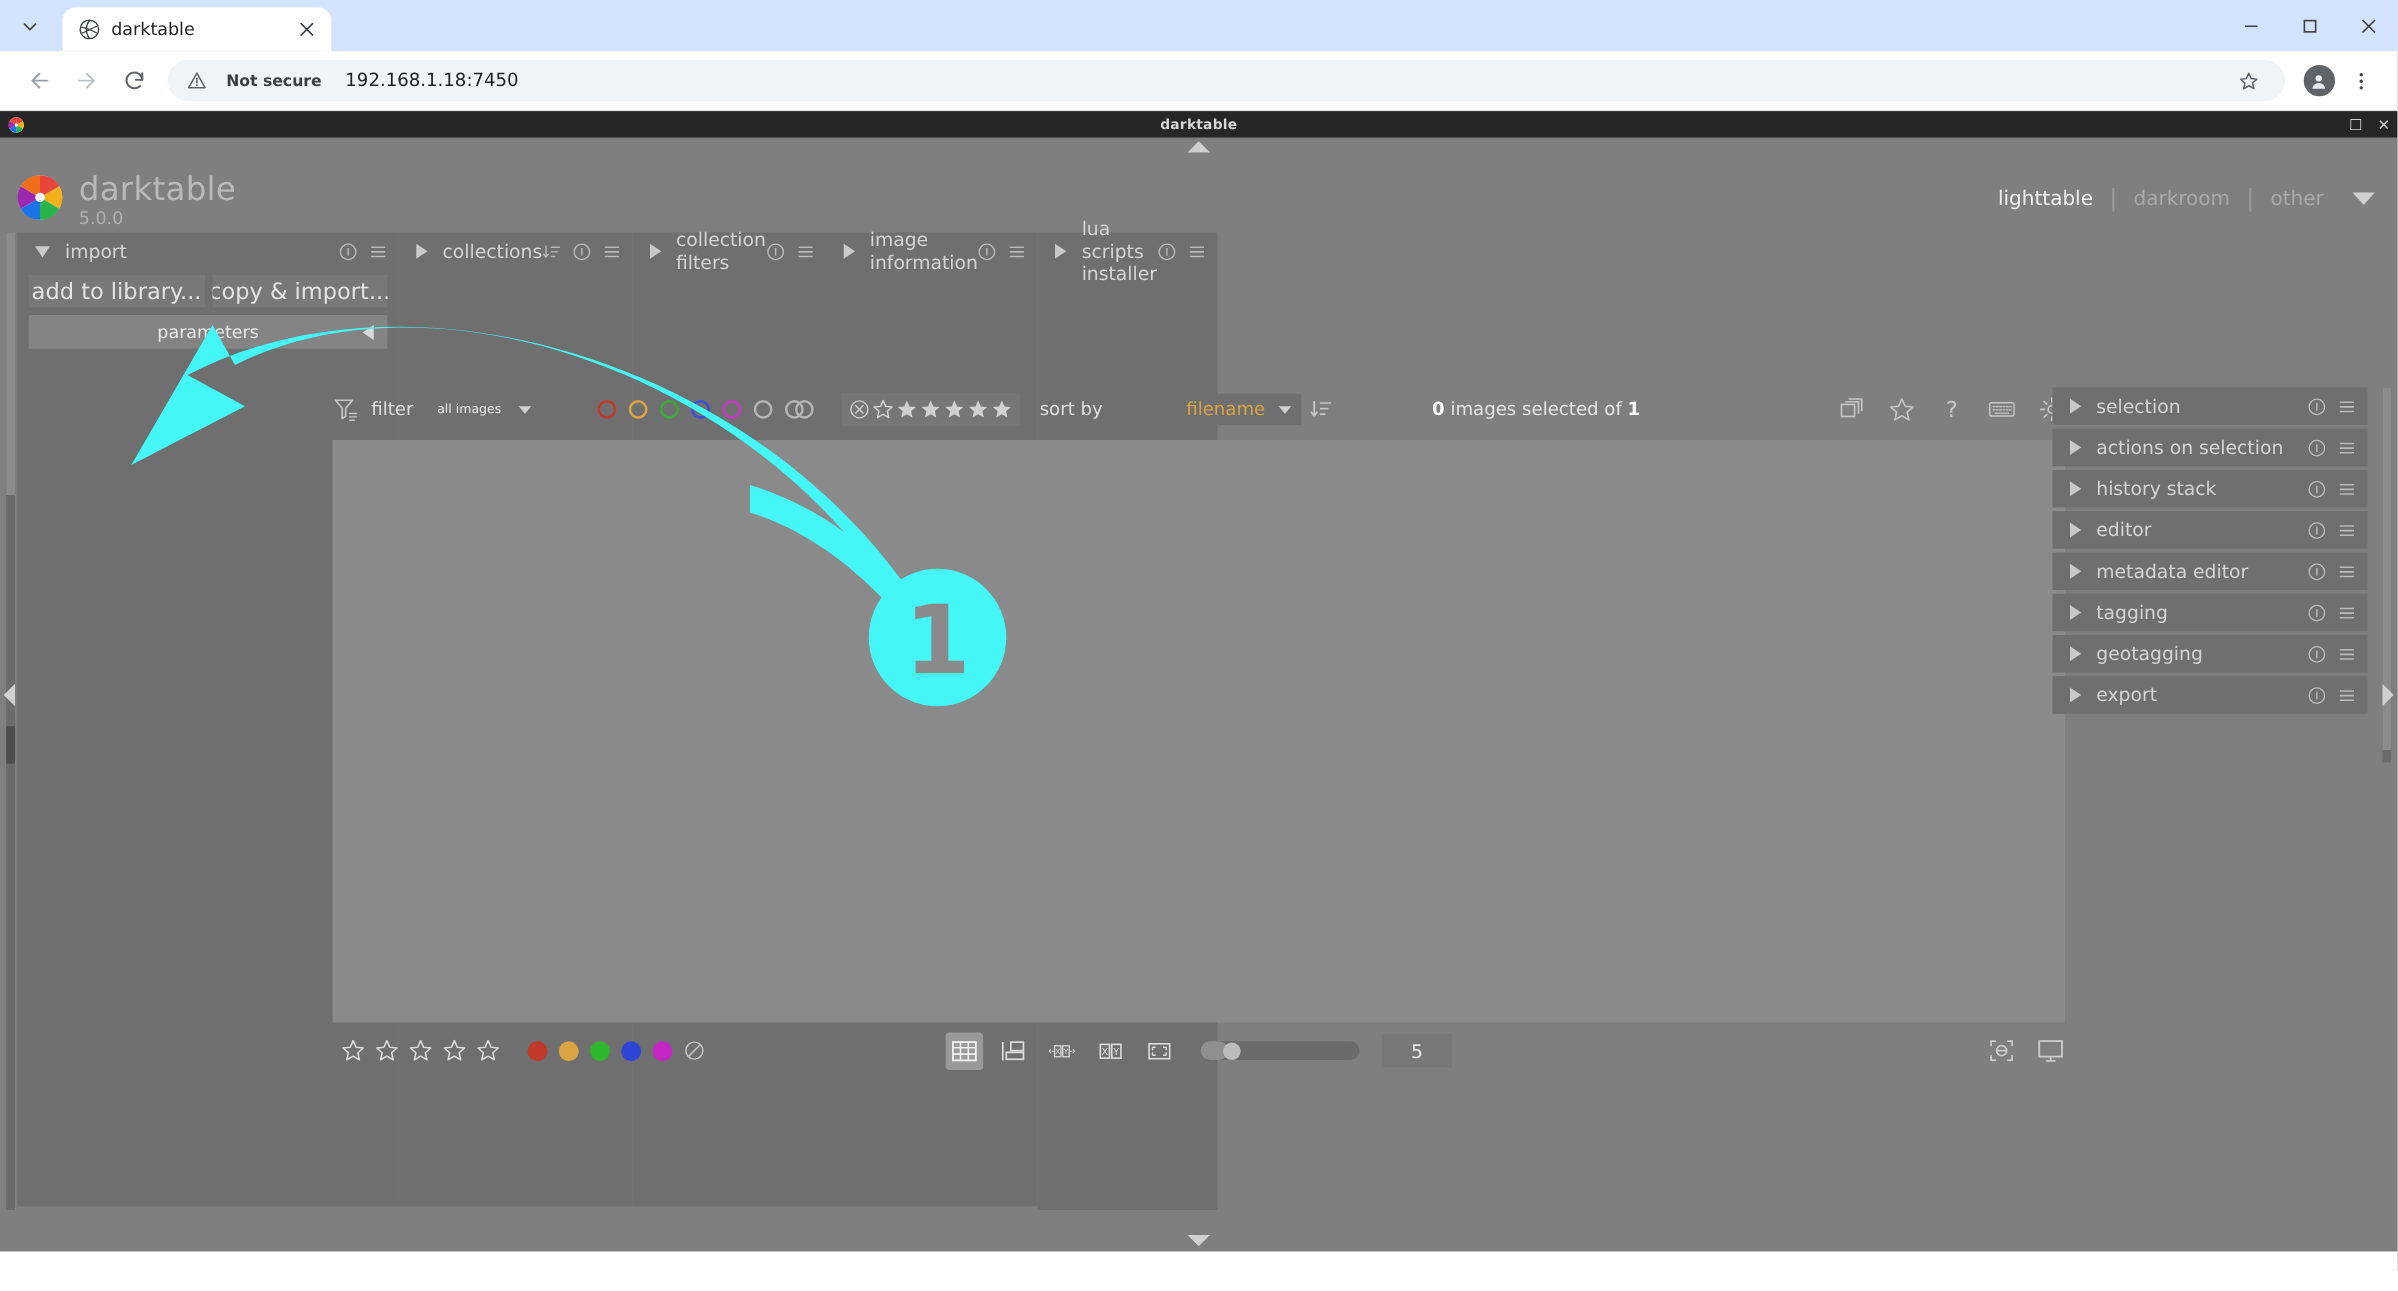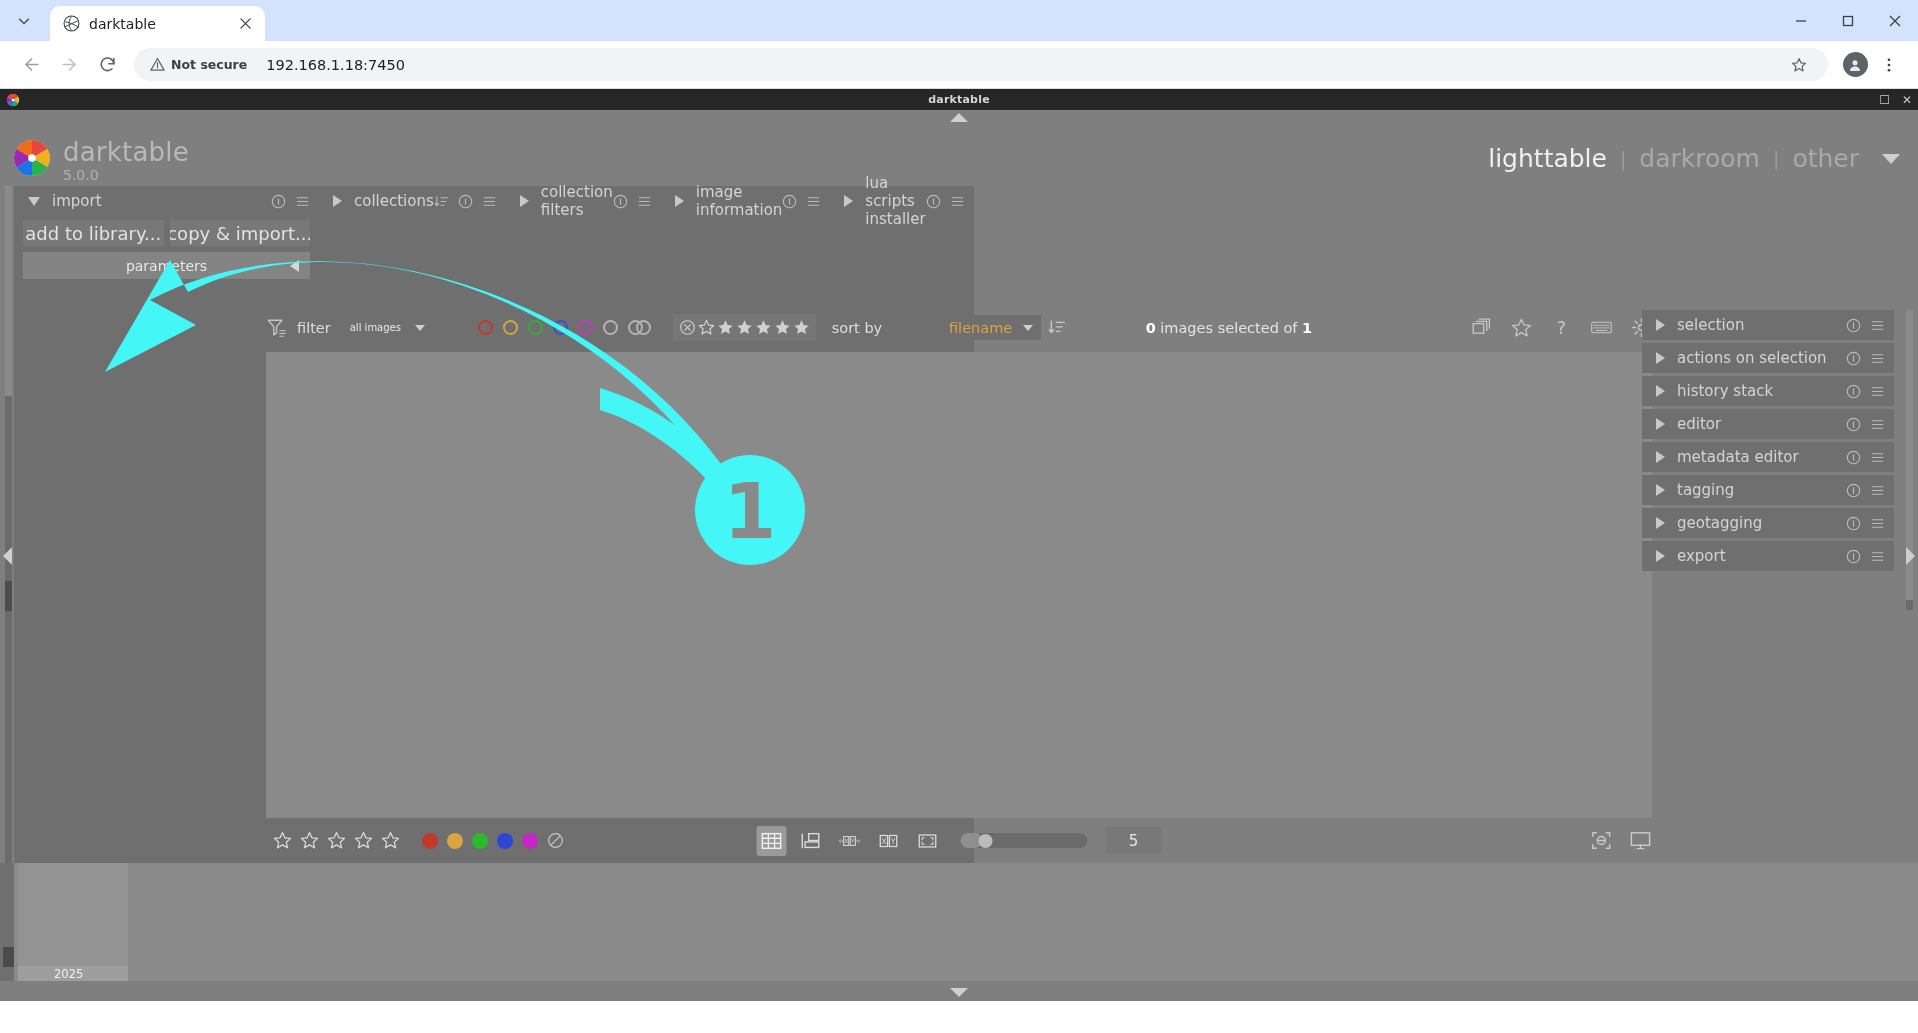--- a/index.html
+++ b/index.html
@@ -60,21 +60,21 @@
     align-items: center; justify-content: center;
     border-radius: 50%; cursor: pointer;
   }
   .nav-btn svg { width: 19px; height: 19px; }
   .omnibox {
     flex: 1; height: 33px; background: #f1f3f4; border-radius: 17px;
     display: flex; align-items: center; margin: 0 8px 0 6px;
     padding: 0 14px 0 10px; gap: 6px; cursor: text;
   }
   .not-secure-chip {
-    display: flex; align-items: flex-start; gap: 6px;
+    display: flex; align-items: flex-start; gap: 16px;
     padding: 3px 8px 3px 6px; border-radius: 13px;
     background: transparent;
   }
   .not-secure-chip svg { width: 15px; height: 15px; }
   .not-secure-text { font-size: 12.5px; color: #3c4043; font-weight: 600; }
   .omnibox-url { font-size: 14.5px; color: #202124; margin-left: 5px; }
   .star-btn, .profile-btn, .menu-btn {
     width: 30px; height: 30px; display: flex;
     align-items: center; justify-content: center; cursor: pointer;
   }
@@ -153,21 +153,21 @@
   .brand-text-wrap { display: flex; flex-direction: column; line-height: 1; }
   .brand-name {
     font-size: 26px; color: #b9b9b9; font-weight: 400; letter-spacing: .2px;
   }
   .brand-ver { font-size: 14px; color: #b0b0b0; margin-top: 3px; }
 
   .views {
     margin-left: auto; margin-right: 18px;
     display: flex; align-items: center; gap: 13px;
   }
-  .view-item { font-size: 25px; color: #a9a9a9; cursor: pointer; }
+  .view-item { font-size: 16px; color: #a9a9a9; cursor: pointer; }
   .view-item.active { color: #f0f0f0; }
   .view-sep { font-size: 19px; color: #9b9b9b; }
   .views-caret {
     width: 0; height: 0; margin-left: 10px; cursor: pointer;
     border-left: 9px solid transparent; border-right: 9px solid transparent;
     border-top: 10px solid #cfcfcf;
   }
 
   
   .left-panel {
@@ -927,30 +927,20 @@
           <circle cx="11.8" cy="12" r="4.2" fill="none" stroke="#dcdcdc" stroke-width="1.5"></circle>
           <path d="M7.6 12h8.4" stroke="#dcdcdc" stroke-width="1.5"></path>
         </svg>
         <svg class="bb-r-ico" viewBox="0 0 24 24">
           <rect x="2.5" y="4" width="19" height="13" fill="none" stroke="#dcdcdc" stroke-width="1.5"></rect>
           <path d="M12 17v3M8.5 20.5h7" stroke="#dcdcdc" stroke-width="1.5" stroke-linecap="round"></path>
         </svg>
       </div>
     </div>
 
-    <div class="filmstrip">
-      <div class="fs-rail">
-        <div class="fs-rail-thumb"></div>
-      </div>
-      <div class="fs-thumb"></div>
-      <div class="fs-label-strip">
-        <span class="fs-label">2025</span>
-      </div>
-      <div class="fs-bottom-rule"></div>
-    </div>
 
     <div class="annot">
       <svg viewBox="0 0 1918 891" preserveAspectRatio="none">
         <path d="M745 390 C 620 180, 330 95, 150 190 L 196 215 L 105 262 L 170 150 L 188 182 C 350 100, 620 190, 735 400 Z" fill="#45f6f6"></path>
         <path d="M748 392 C 700 320, 640 290, 600 278 L 600 300 C 660 318, 714 370, 740 412 Z" fill="#45f6f6"></path>
         <circle cx="750" cy="400" r="55" fill="#45f6f6"></circle>
         <text x="750" y="428" text-anchor="middle" font-size="76" font-weight="bold" fill="#8a8a8a" font-family="DejaVu Sans, sans-serif">1</text>
       </svg>
     </div>
 

